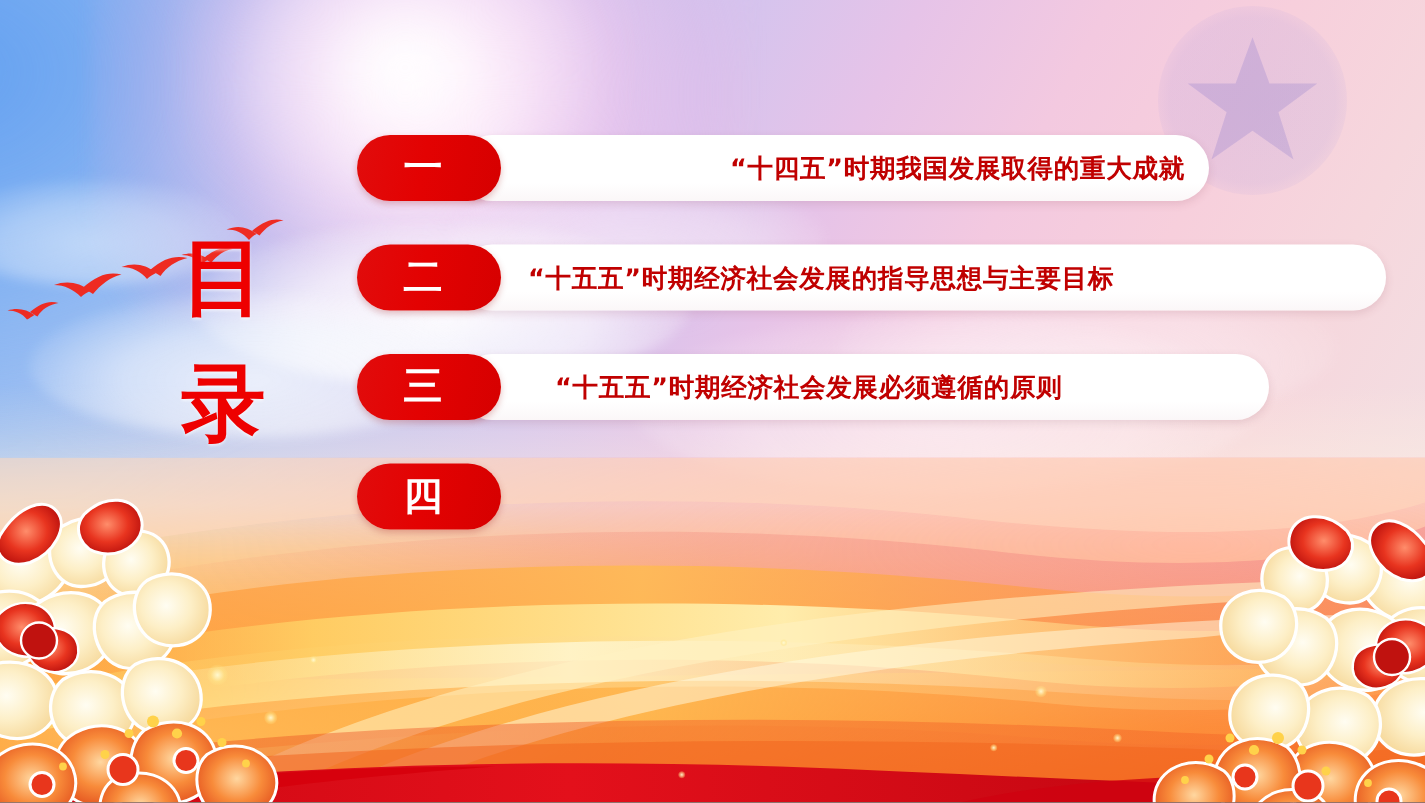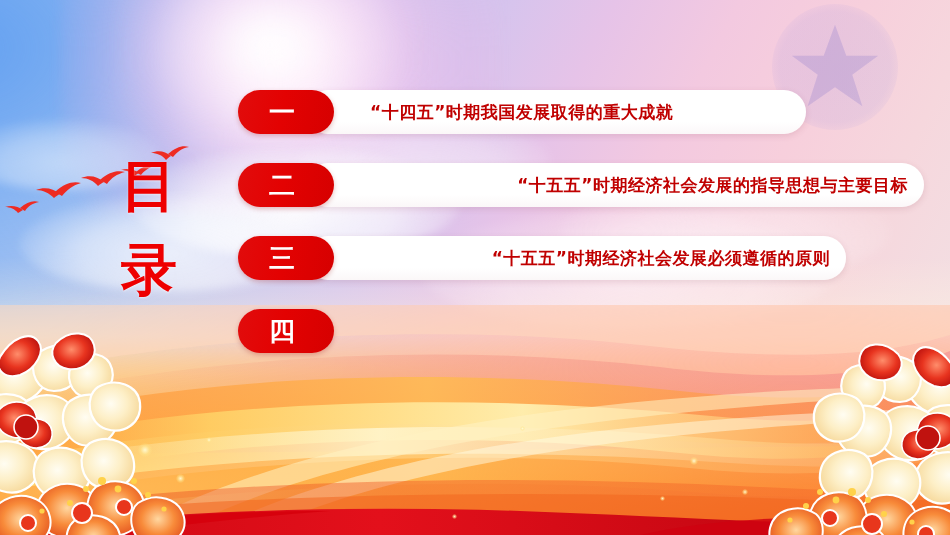--- a/index.html
+++ b/index.html
@@ -221,23 +221,23 @@
     padding-right: 16px;
   }
   .pill-text {
     font-family: "DejaVu Sans", "Liberation Sans", sans-serif;
     font-size: 17px;
     font-weight: 700;
     color: #C00000;
     white-space: nowrap;
     letter-spacing: 0.5px;
   }
-  .row1 .pill { width: 500px; }
-  .row2 .pill { width: 618px; justify-content: flex-end; }
-  .row3 .pill { width: 540px; justify-content: flex-end; }
+  .row1 .pill { width: 500px; justify-content: flex-end; }
+  .row2 .pill { width: 618px; }
+  .row3 .pill { width: 540px; }
   .row4 .pill { width: 496px; }
   .row1 .pill-text,
   .row3 .pill-text,
   .row4 .pill-text { padding-left: 18px; }
 </style>
 </head>
 <body>
 
 <div id="slide">
 

